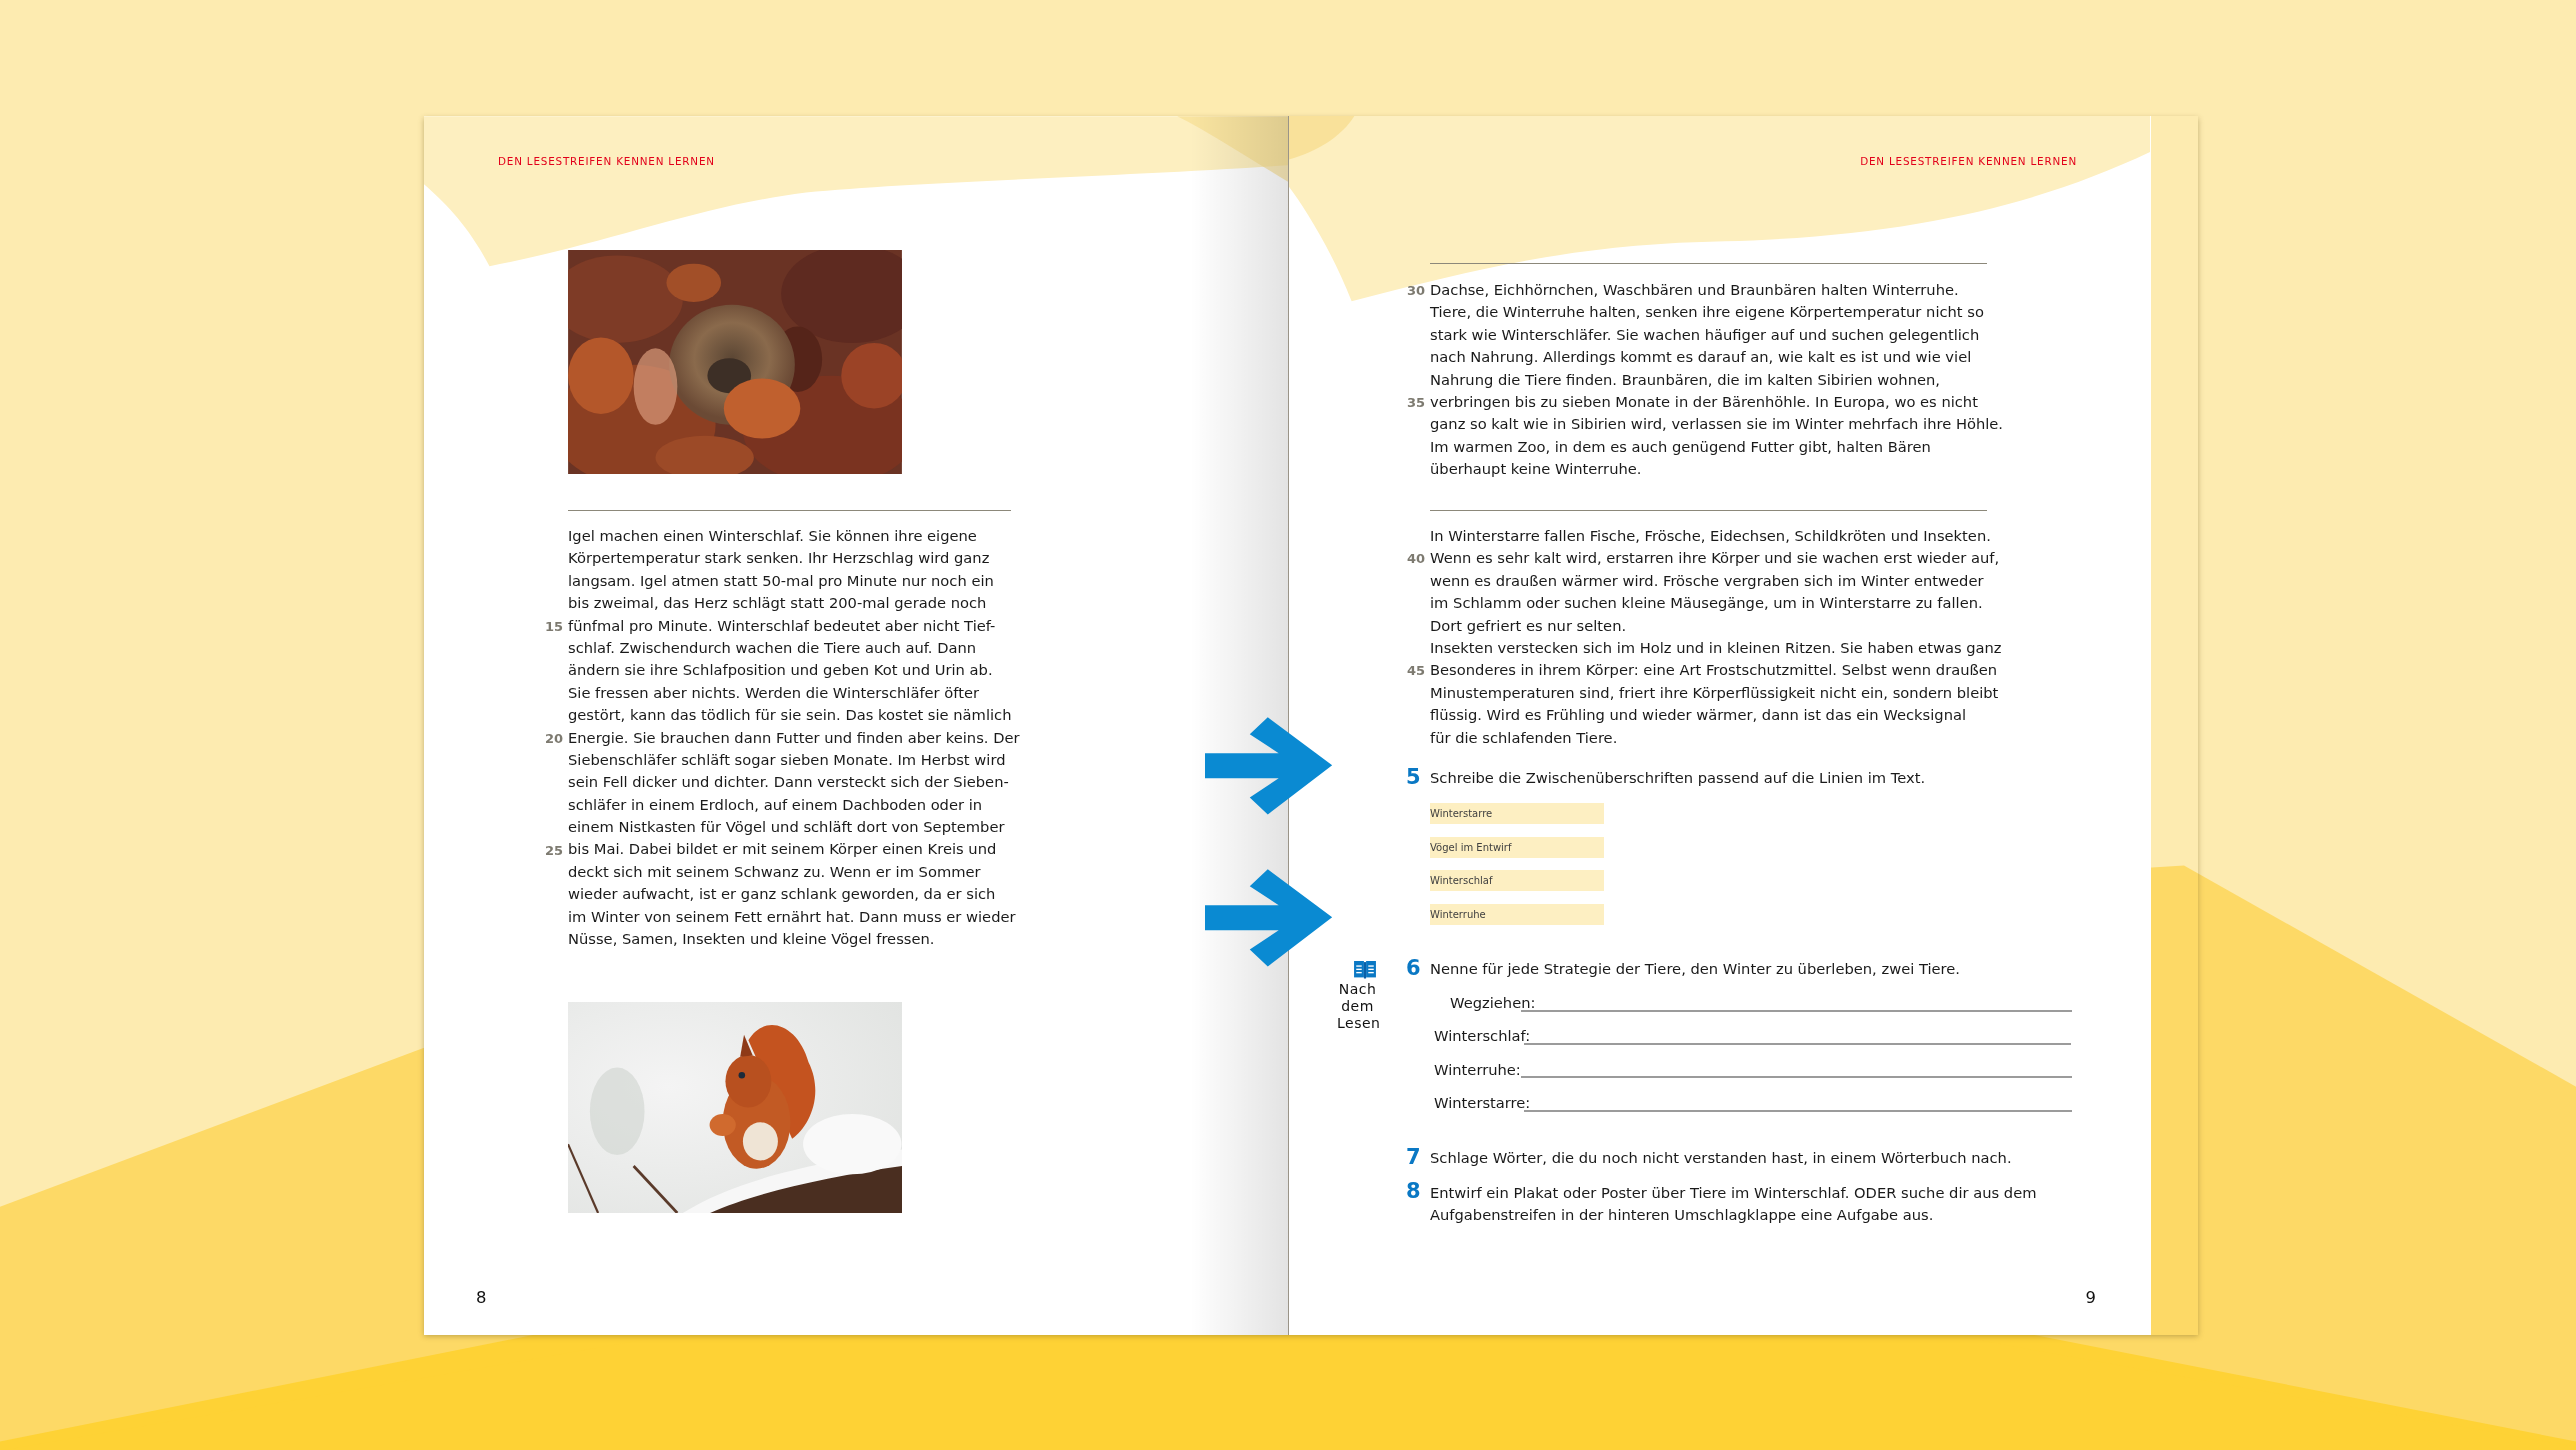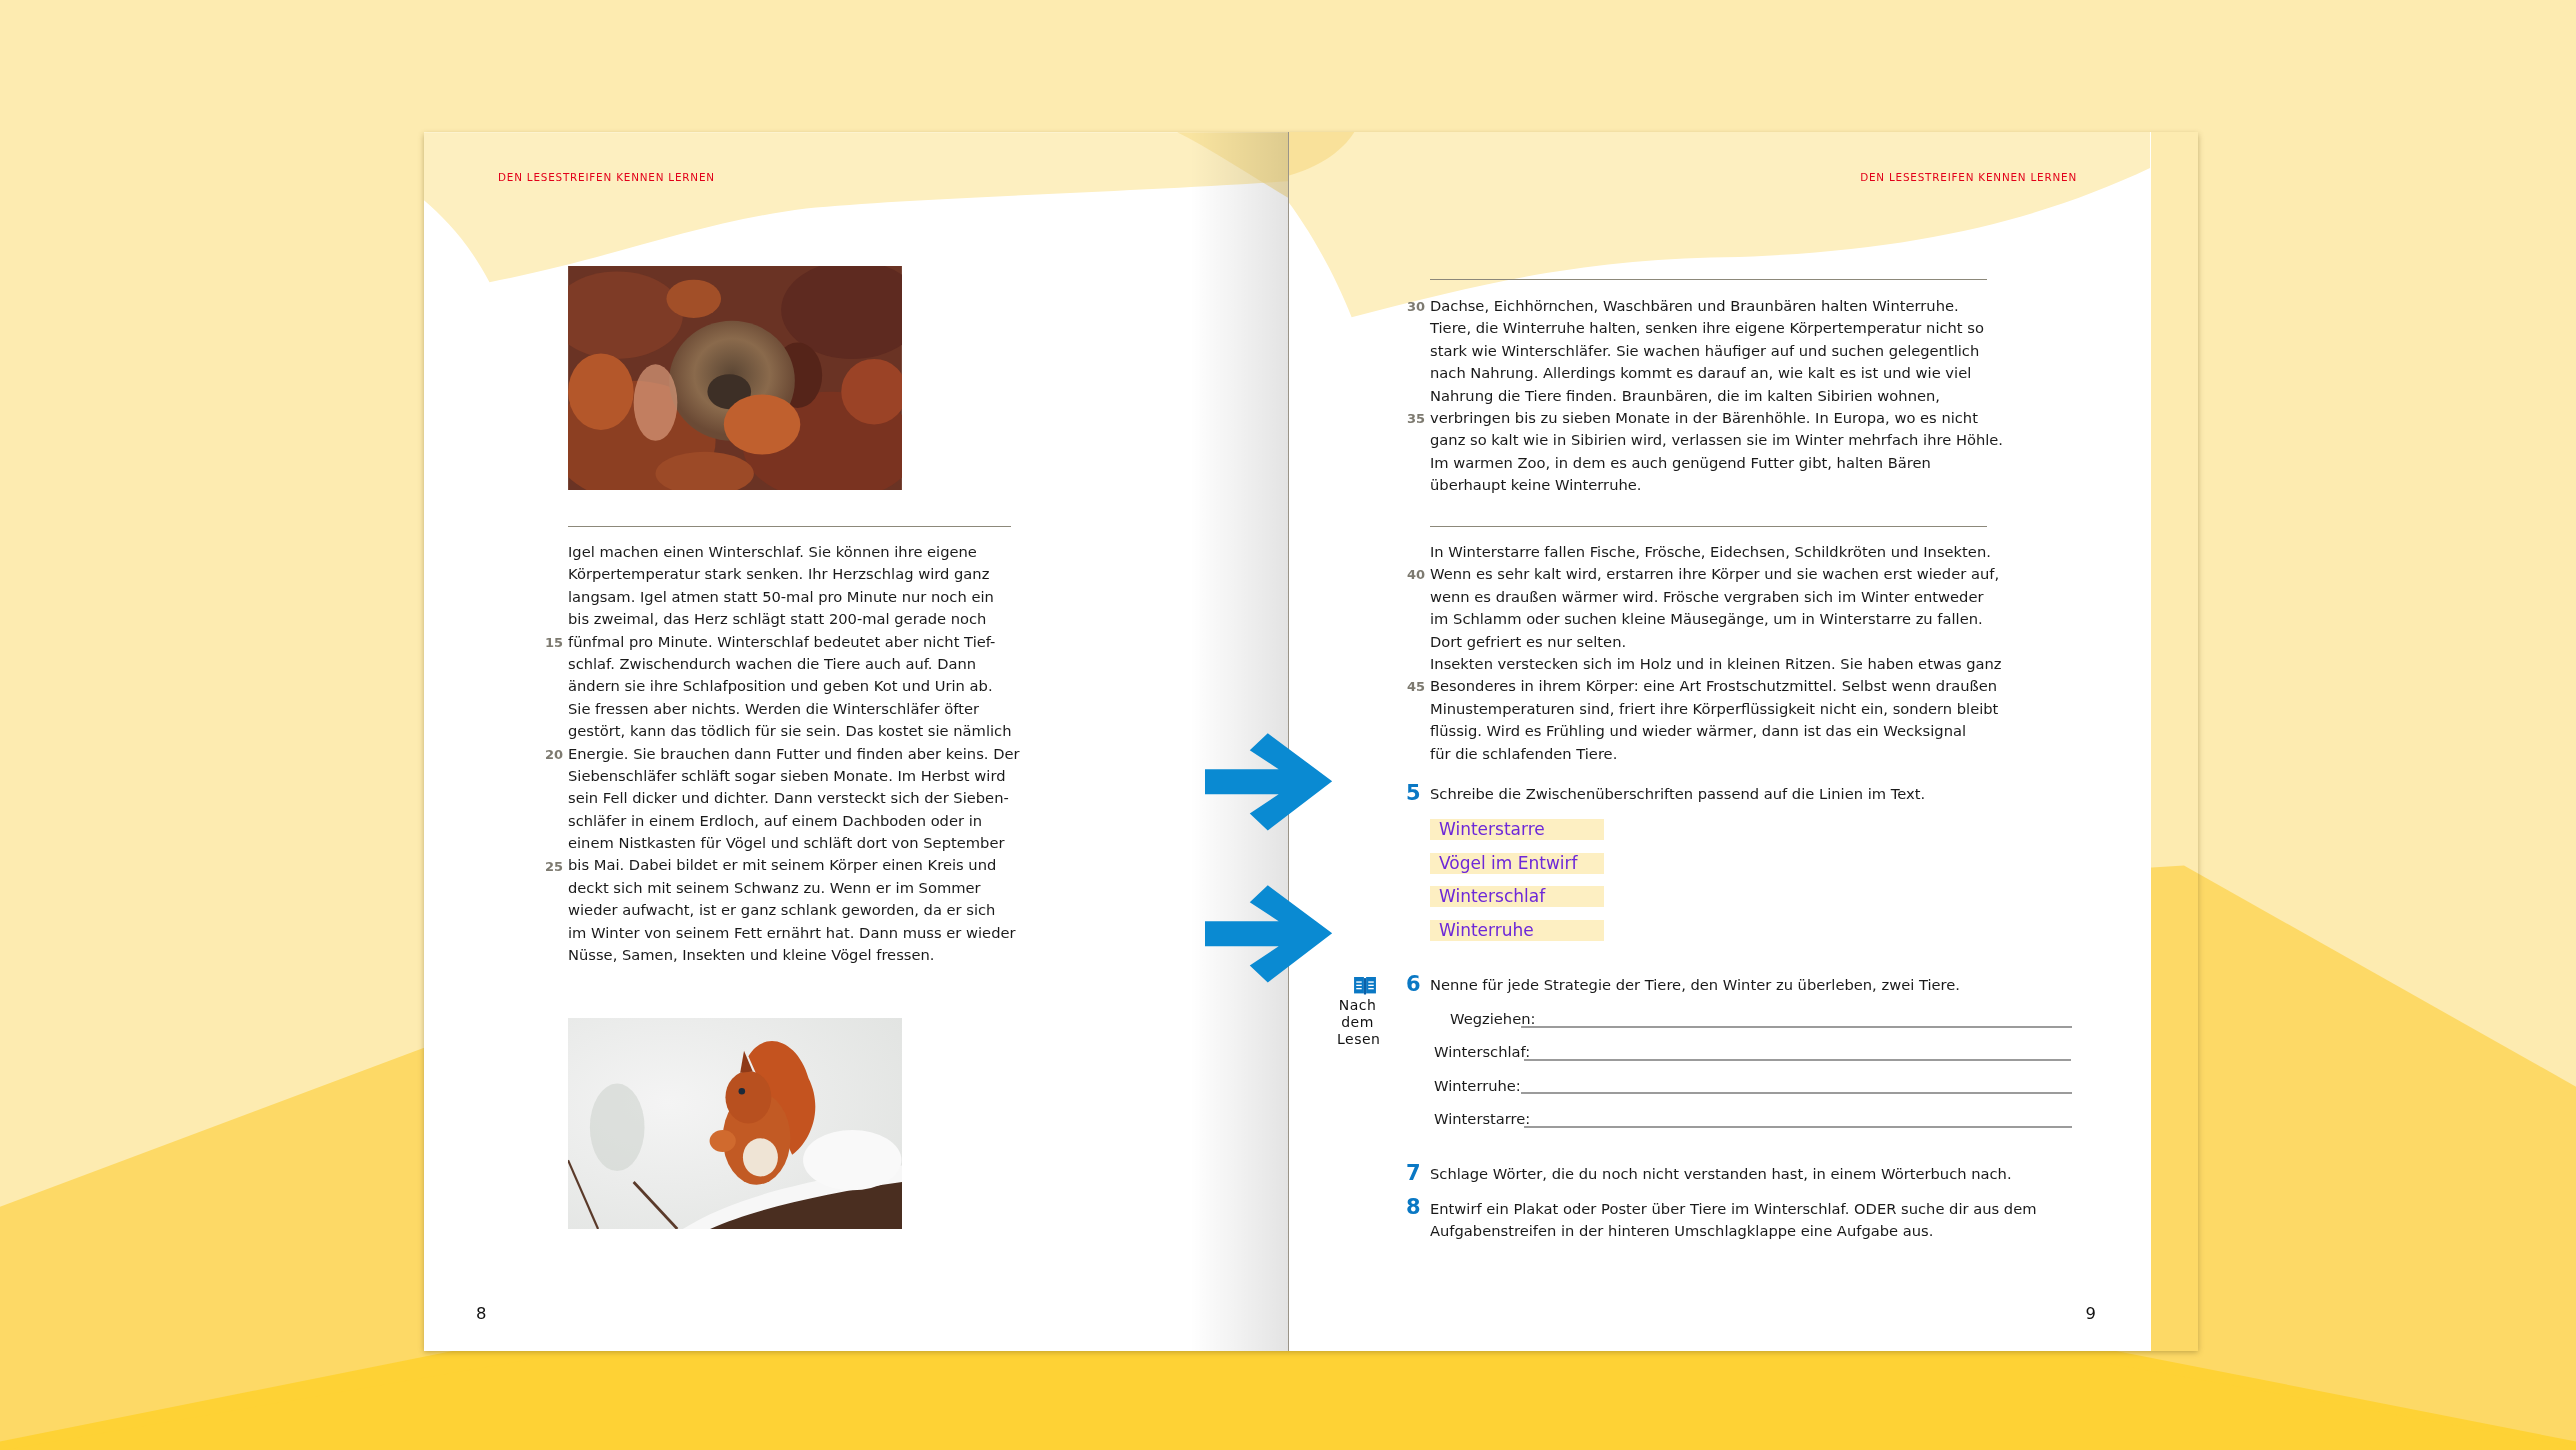--- a/index.html
+++ b/index.html
@@ -3,21 +3,21 @@
 <meta charset="utf-8">
 <style>
   html, body { margin:0; padding:0; }
   body {
     width:2576px; height:1451px; position:relative; overflow:hidden;
     font-family: "DejaVu Sans", "Liberation Sans", sans-serif;
     background:#FDEBB0;
   }
   .bg-layer { position:absolute; left:0; top:0; width:2576px; height:1451px; }
   .spread {
-    position:absolute; left:424px; top:132px; width:1774px; height:1219px;
+    position:absolute; left:424px; top:116px; width:1774px; height:1219px;
     box-shadow: 0 2.2px 5.5px rgba(120,100,40,0.45);
   }
   .page {
     position:absolute; top:0; height:1219px; background:#ffffff; overflow:hidden;
   }
   .page-left { left:0; width:864px; }
   .page-right { left:864px; width:863px; }
   .gutter-shade-left {
     position:absolute; right:0; top:0; width:98px; height:100%;
     background:linear-gradient(to right, rgba(255,255,255,0), rgba(0,0,0,0.11));
@@ -41,21 +41,21 @@
   .lnum {
     position:absolute; left:-23px; top:1.1px; font-size:13px; color:#7d7a70;font-weight:bold;
   }
   .page-number { position:absolute; top:1172px; font-size:16.4px; color:#111; }
   .task { position:absolute; font-size:14.7px; color:#1a1a1a; white-space:nowrap; }
   .task-num {
     position:absolute; left:-24px; top:-4.4px; font-size:21px; font-weight:bold; color:#0A78C4;
   }
   .chip {
     position:absolute; width:174px; height:21px; background:#FDEFC2;
-    font-size:17px; line-height:21px; padding-left:9px; box-sizing:border-box; color:#6d28d9;
+    font-size:10px; line-height:21px; padding-left:0; box-sizing:border-box; color:#404040;
   }
   .fill-row { position:absolute; font-size:14.7px; color:#1a1a1a; white-space:nowrap; }
   .fill-line {
     position:absolute; height:1.6px; background:#9b9b9b;
   }
   .hint {
     position:absolute; text-align:center; font-size:14px; line-height:17px; color:#111; letter-spacing:0.5px;
   }
   .arrow { position:absolute; }
 </style>

